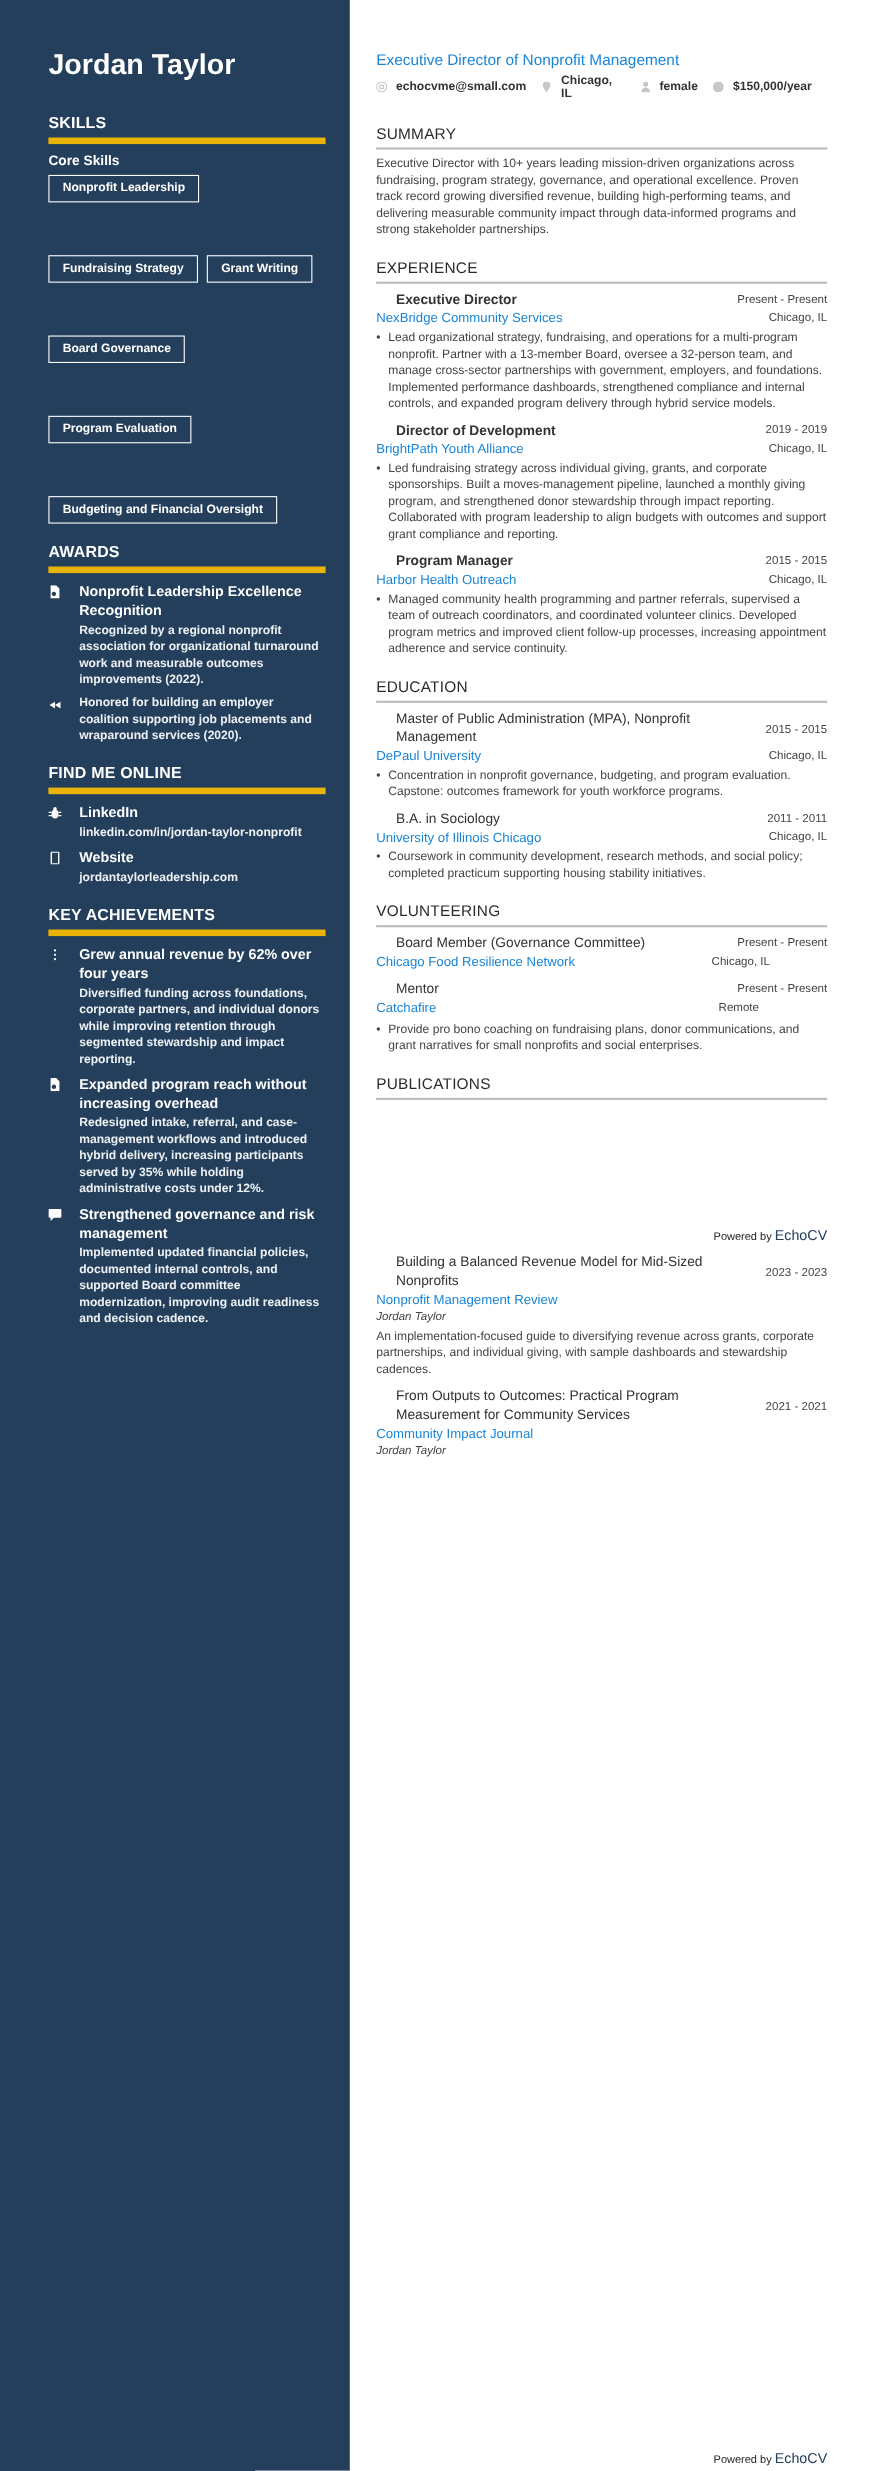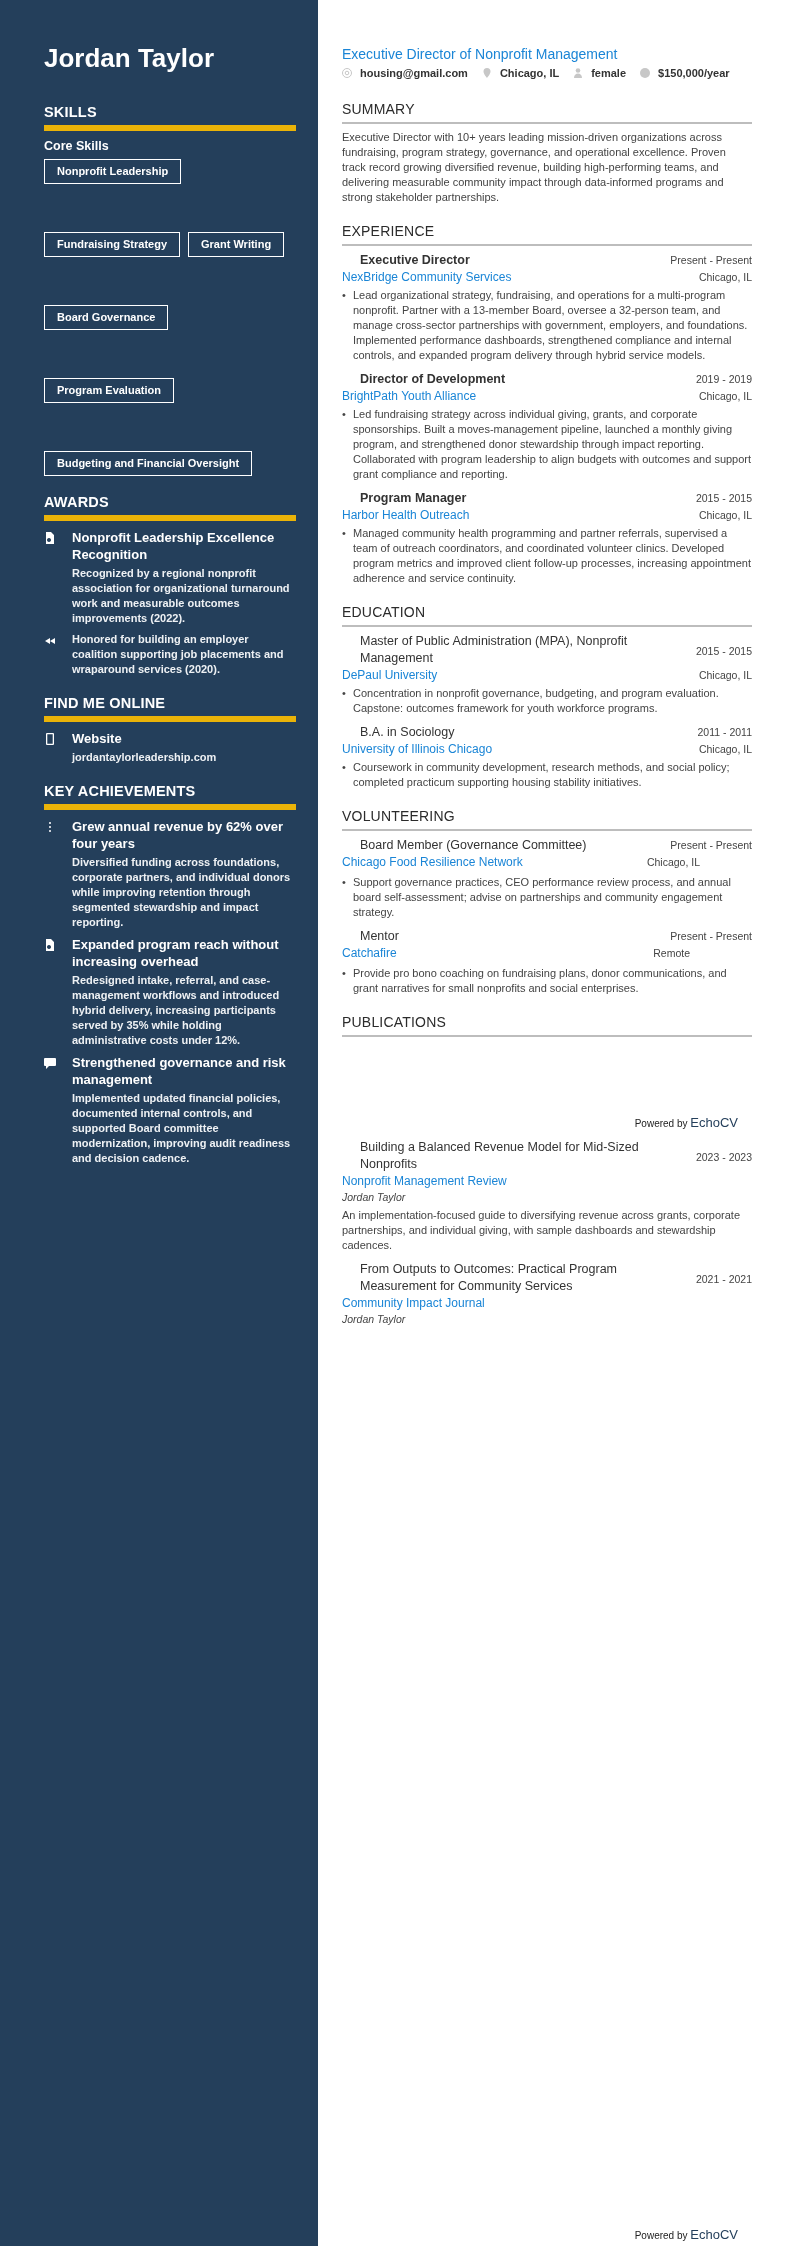--- a/index.html
+++ b/index.html
@@ -40,21 +40,21 @@
   .e-date { font-size: 10.5px; color: #444; white-space: nowrap; padding-top: 2px; }
   .e-date.mid { align-self: center; }
   .e-org { font-size: 12px; color: #1a85d6; line-height: 17px; }
   .e-loc { font-size: 10.5px; color: #444; padding-top: 2px; }
   .e-loc.inset { margin-right: 52px; }
   .bullets { list-style: none; margin-top: 2px; }
   .bullets li { font-size: 11px; line-height: 15px; color: #444; padding-left: 11px; position: relative; }
   .bullets li::before { content: "•"; position: absolute; left: 0; top: 0; }
   .author { font-size: 10.5px; font-style: italic; color: #444; line-height: 15px; margin-bottom: 3px; }
 
-  .powered { position: absolute; right: 56px; font-size: 10px; color: #222; }
+  .powered { position: absolute; right: 42px; font-size: 10px; color: #222; }
   .powered .brand { font-size: 13px; color: #243f5b; }
 </style>
 </head>
 <body>
 
 <aside class="sidebar">
   <h1 class="name">Jordan Taylor</h1>
 
   <section class="s-section">
     <h2 class="s-heading">SKILLS</h2>
@@ -91,20 +91,31 @@
       <div class="s-body">
         <div class="s-desc">Honored for building an employer coalition supporting job placements and wraparound services (2020).</div>
       </div>
     </div>
   </section>
 
   <section class="s-section">
     <h2 class="s-heading">FIND ME ONLINE</h2>
     <div class="s-item">
       <span class="s-icon"><svg viewBox="0 0 12 12">
+            <ellipse cx="6" cy="7" rx="3.2" ry="4"></ellipse>
+            <circle cx="6" cy="2.2" r="1.6"></circle>
+            <path d="M0 5h3v1H0z M9 5h3v1H9z M0 8h3v1H0z M9 8h3v1H9z"></path>
+          </svg></span>
+      <div class="s-body">
+        <div class="s-title">LinkedIn</div>
+        <div class="s-desc">linkedin.com/in/jordan-taylor-nonprofit</div>
+      </div>
+    </div>
+    <div class="s-item">
+      <span class="s-icon"><svg viewBox="0 0 12 12">
             <path d="M3 0h6a1 1 0 0 1 1 1v10a1 1 0 0 1-1 1H3a1 1 0 0 1-1-1V1a1 1 0 0 1 1-1z M3.3 1.3v9.4h5.4V1.3z"></path>
           </svg></span>
       <div class="s-body">
         <div class="s-title">Website</div>
         <div class="s-desc">jordantaylorleadership.com</div>
       </div>
     </div>
   </section>
 
   <section class="s-section">
@@ -142,21 +153,21 @@
 </aside>
 
 <main class="main">
   <div class="job-title">Executive Director of Nonprofit Management</div>
   <div class="contact">
     <span class="ci">
       <svg viewBox="0 0 10 10">
           <circle cx="5" cy="5" r="4.5" fill="none" stroke="#c7c7c7" stroke-width="1"></circle>
           <circle cx="5" cy="5" r="1.8" fill="none" stroke="#c7c7c7" stroke-width="1"></circle>
         </svg>
-      <span>housing@gmail.com</span>
+      <span>echocvme@small.com</span>
     </span>
     <span class="ci">
       <svg viewBox="0 0 10 10">
           <path d="M5 0a3.5 3.5 0 0 1 3.5 3.5C8.5 6 5 10 5 10S1.5 6 1.5 3.5A3.5 3.5 0 0 1 5 0z"></path>
         </svg>
       <span>Chicago, IL</span>
     </span>
     <span class="ci">
       <svg viewBox="0 0 10 10">
           <circle cx="5" cy="2.5" r="2.3"></circle>
@@ -254,23 +265,20 @@
     <h2 class="m-heading">VOLUNTEERING</h2>
     <div class="entry">
       <div class="row">
           <span class="e-title">Board Member (Governance Committee)</span>
           <span class="e-date">Present - Present</span>
         </div>
       <div class="row">
           <span class="e-org">Chicago Food Resilience Network</span>
           <span class="e-loc inset">Chicago, IL</span>
         </div>
-      <ul class="bullets" style="margin-top:4px">
-          <li>Support governance practices, CEO performance review process, and annual board self-assessment; advise on partnerships and community engagement strategy.</li>
-        </ul>
     </div>
     <div class="entry">
       <div class="row">
           <span class="e-title">Mentor</span>
           <span class="e-date">Present - Present</span>
         </div>
       <div class="row">
           <span class="e-org">Catchafire</span>
           <span class="e-loc inset" style="margin-right:62px">Remote</span>
         </div>

